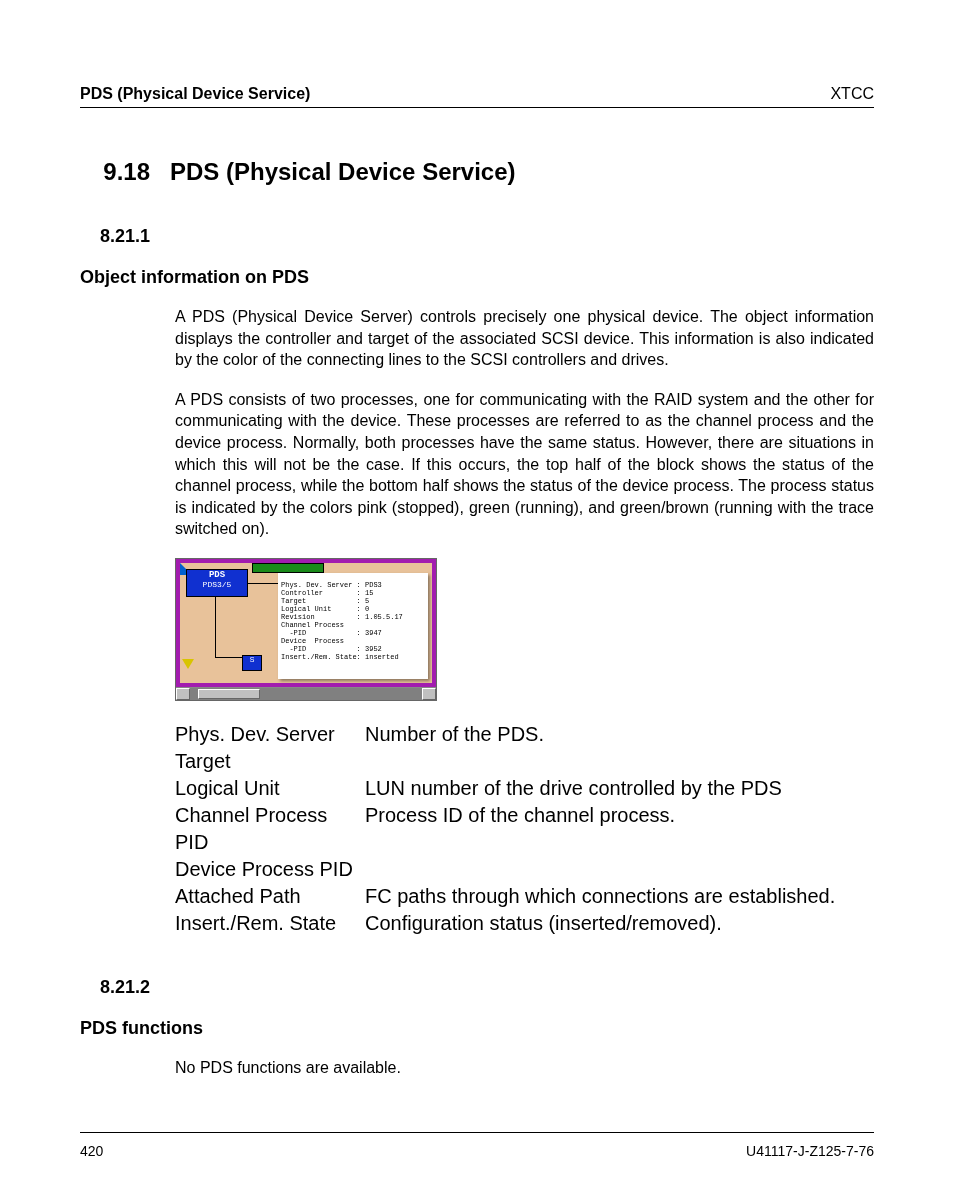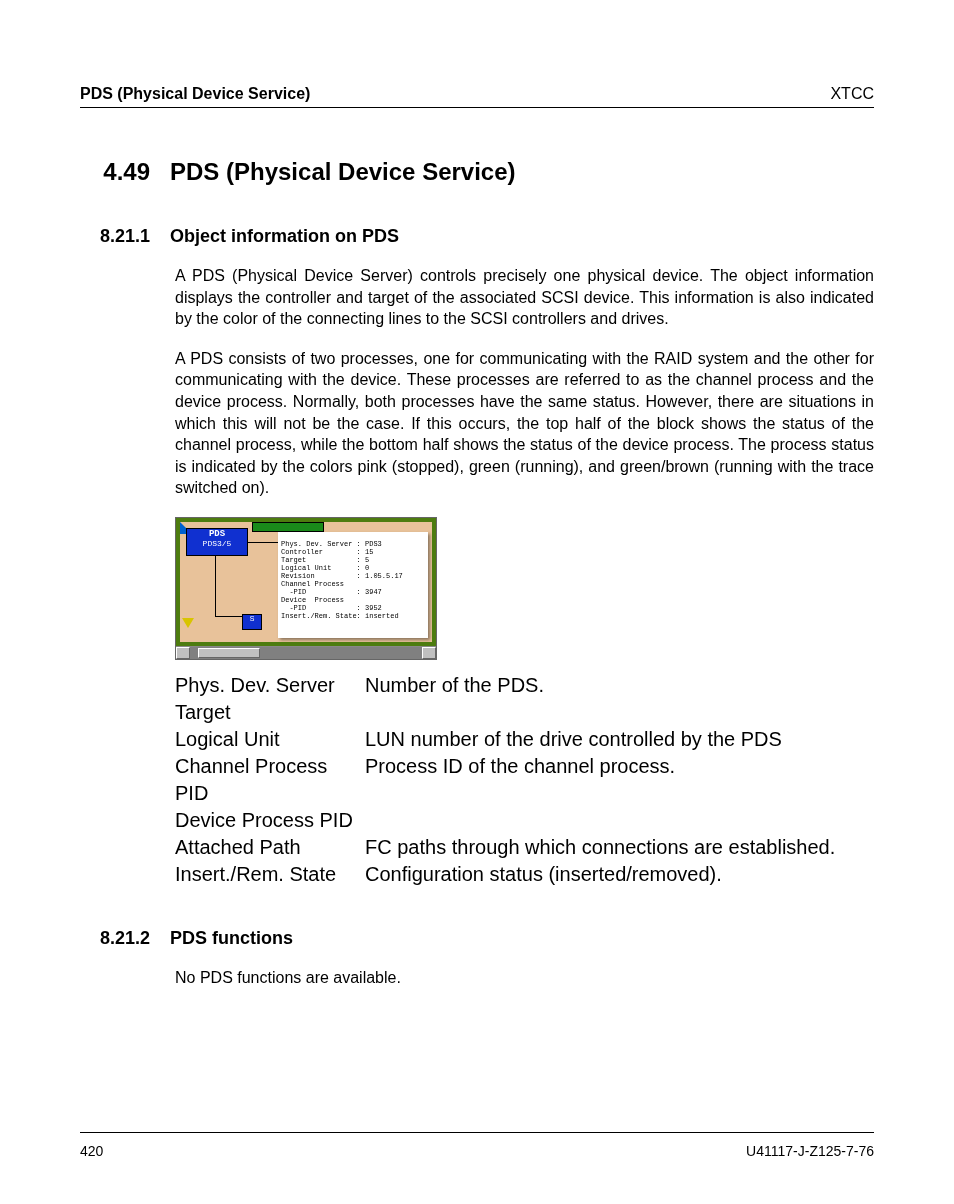--- a/index.html
+++ b/index.html
@@ -38,37 +38,38 @@
     display: flex;
     gap: 20px;
   }
   .section-h2 .num { width: 70px; text-align: right; }
   .section-h3 {
     font-size: 18px;
     font-weight: bold;
     margin: 0 0 18px 0;
     display: flex;
     gap: 20px;
+    flex-direction: column;
   }
   .section-h3 .num { width: 70px; text-align: right; }
   .body-indent {
     margin-left: 95px;
   }
   .para {
     font-size: 16px;
     line-height: 1.35;
     margin: 0 0 18px 0;
     text-align: justify;
   }
   
   .diagram-wrap {
     width: 260px;
     border: 1px solid #666;
-    background: #4d7c0f;
-    margin-bottom: 12px;
+    background: #a21caf;
+    margin-bottom: 20px;
   }
   .diagram-inner {
     position: relative;
     height: 120px;
     background: #e8c29a;
     margin: 4px;
     overflow: hidden;
   }
   .pds-box {
     position: absolute;
@@ -167,21 +168,21 @@
 <body>
 
 <div class="page">
 
   <div class="header-row">
     <div class="header-left">PDS (Physical Device Service)</div>
     <div class="header-right">XTCC</div>
   </div>
 
   <h2 class="section-h2">
-    <span class="num">4.49</span>
+    <span class="num">9.18</span>
     <span>PDS (Physical Device Service)</span>
   </h2>
 
   <h3 class="section-h3">
     <span class="num">8.21.1</span>
     <span>Object information on PDS</span>
   </h3>
 
   <div class="body-indent">
     <p class="para">A PDS (Physical Device Server) controls precisely one physical device. The object information displays the controller and target of the associated SCSI device. This information is also indicated by the color of the connecting lines to the SCSI controllers and drives.</p>

